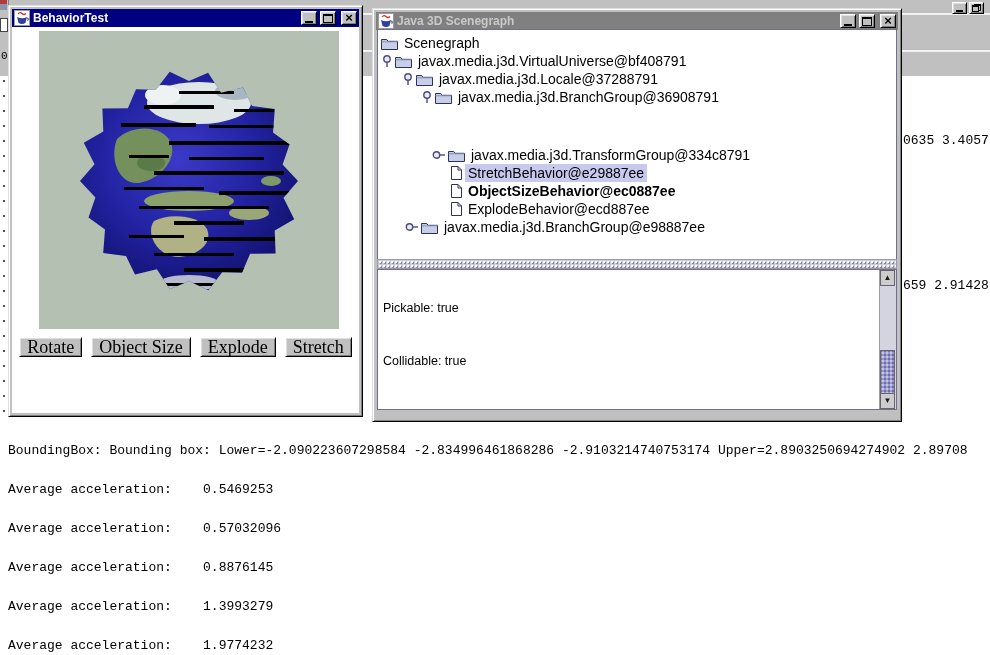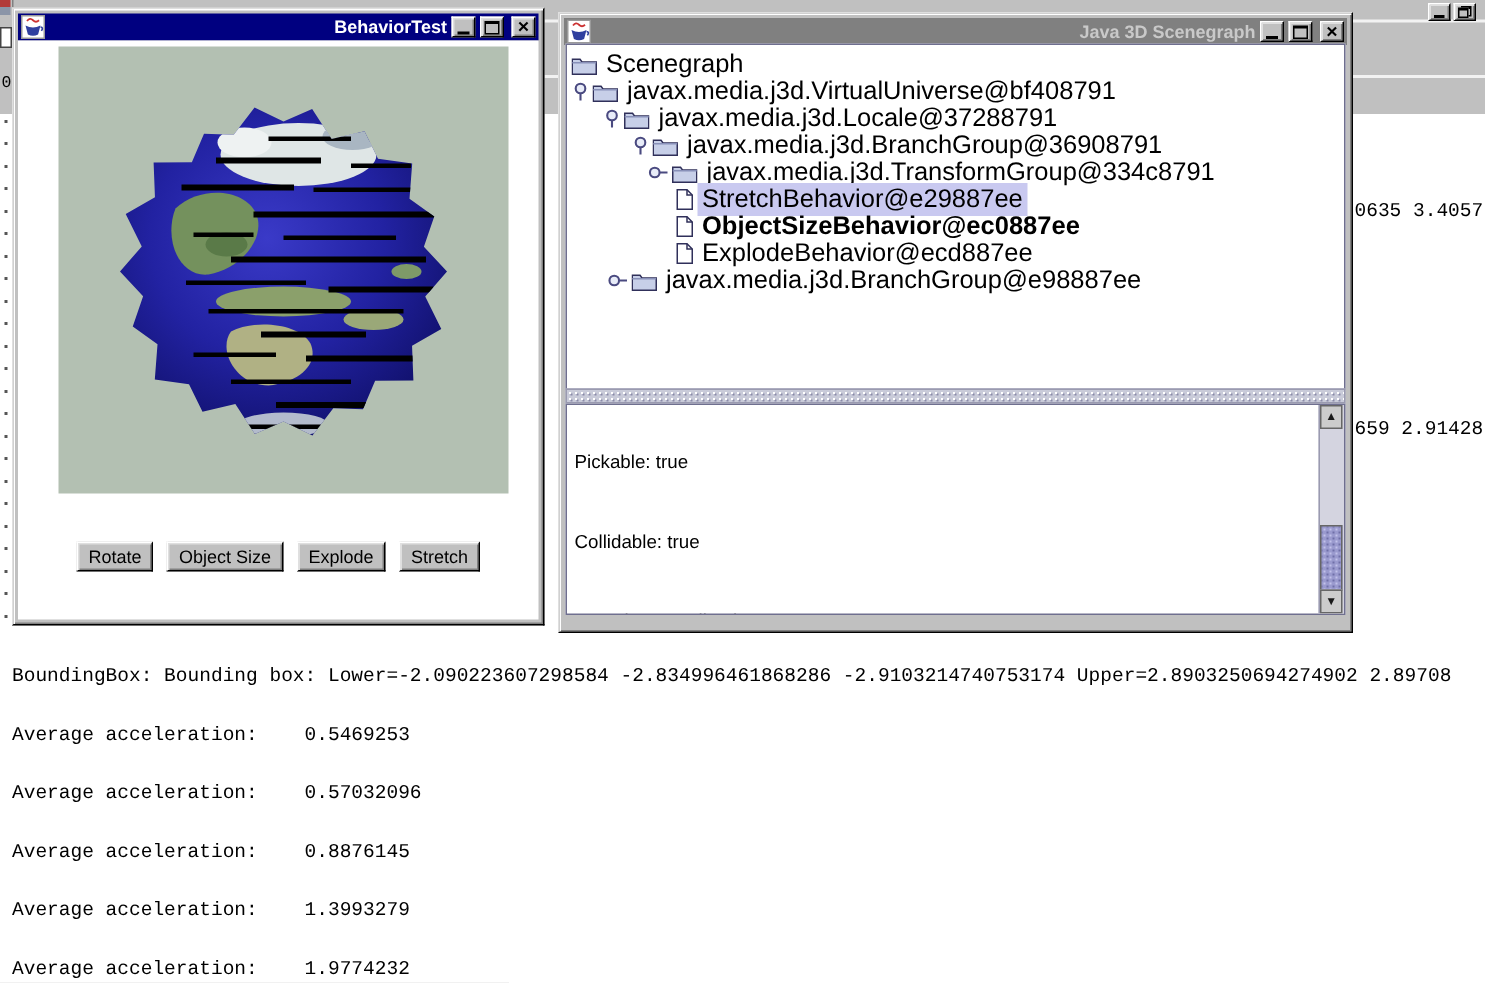--- a/index.html
+++ b/index.html
@@ -3,32 +3,32 @@
 <meta charset="utf-8">
 <style>
   html,body{margin:0;padding:0;}
   #screen{position:relative;width:990px;height:655px;overflow:hidden;background:#c0c0c0;
           font-family:"Liberation Sans",sans-serif;}
 
   
   .win-frame{position:absolute;background:#c0c0c0;border:1px solid;border-color:#dfdfdf #000 #000 #dfdfdf;
              box-shadow:inset 1px 1px 0 #fff,inset -1px -1px 0 #808080;}
   .titlebar{position:absolute;left:3px;right:3px;top:3px;height:18px;display:flex;align-items:center;
-            padding:0 2px;gap:3px;text-align:right;}
+            padding:0 2px;gap:3px;}
   .titlebar .title{flex:1;font-size:12px;font-weight:bold;white-space:nowrap;overflow:hidden;}
   .tb-btn{width:16px;height:14px;background:#c0c0c0;border:1px solid;border-color:#fff #000 #000 #fff;
           box-shadow:inset 1px 1px 0 #dfdfdf,inset -1px -1px 0 #808080;display:flex;align-items:center;
           justify-content:center;box-sizing:border-box;flex:0 0 auto;}
   .glyph-min{width:8px;height:2px;background:#000;margin-top:7px;}
   .glyph-max{width:8px;height:6px;border:1px solid #000;border-top-width:2px;}
   .glyph-close{font-size:13px;font-weight:bold;line-height:10px;color:#000;}
   .btn95{background:#c0c0c0;border:1px solid;border-color:#fff #000 #000 #fff;
          box-shadow:inset 1px 1px 0 #dfdfdf,inset -1px -1px 0 #808080;
-         font-family:Liberation Sans, sans-serif;font-size:12px;color:#000;height:20px;
-         padding:0 7px;display:flex;align-items:center;margin-top:24px;}
+         font-family:Liberation Serif, serif;font-size:18px;color:#000;height:20px;
+         padding:0 7px;display:flex;align-items:center;}
 
   
   .bg-chrome{position:absolute;left:0;top:0;right:0;height:76px;background:#c0c0c0;}
   .bg-hline1{position:absolute;left:0;right:0;top:13px;height:2px;background:#f2f2f2;}
   .bg-hline2{position:absolute;left:0;right:0;top:50px;height:2px;background:#f2f2f2;}
   .bg-client{position:absolute;left:0;top:76px;right:0;bottom:0;background:#fff;}
   .bg-tb-btns{position:absolute;top:2px;right:6px;display:flex;gap:2px;}
   .mini-btn{width:15px;height:12px;background:#c0c0c0;border:1px solid;border-color:#fff #000 #000 #fff;
             box-shadow:inset 1px 1px 0 #dfdfdf,inset -1px -1px 0 #808080;display:flex;align-items:center;
             justify-content:center;box-sizing:border-box;}
@@ -56,21 +56,21 @@
   .bw-content{position:absolute;left:3px;right:3px;top:21px;bottom:3px;background:#fff;}
   .canvas3d{position:absolute;left:27px;top:4px;width:300px;height:298px;background:#b3c0b2;}
   .btn-row{position:absolute;left:0;right:0;top:310px;display:flex;justify-content:center;gap:9px;}
 
   
   #scene-win{left:372px;top:8px;width:528px;height:412px;}
   #scene-win .titlebar{background:#808080;color:#c9c9c9;}
   .tree-panel{position:absolute;left:4px;right:4px;top:20px;height:229px;background:#fff;
               border:1px solid #6f6f8f;overflow:hidden;}
   .tree-rows{padding-top:4px;}
-  .tree-row{height:18px;display:flex;align-items:center;font-size:17px;color:#000;white-space:nowrap;}
+  .tree-row{height:18px;display:flex;align-items:center;font-size:14px;color:#000;white-space:nowrap;}
   .tree-row .handle{flex:0 0 auto;margin-right:2px;display:flex;align-items:center;}
   .tree-row .nicon{flex:0 0 auto;margin-right:3px;display:flex;align-items:center;}
   .tree-label{padding:1px 3px;}
   .tree-label.selected{background:#c9c9f0;}
 
   .split-divider{position:absolute;left:4px;right:4px;top:250px;height:10px;background:#c9cbd9;
     background-image:radial-gradient(#ffffff 0.8px,transparent 1px),radial-gradient(#8a8aa8 0.8px,transparent 1px);
     background-size:4px 4px;background-position:0 0,1px 1px;border:1px solid #9a9ab0;box-sizing:border-box;}
 
   .detail-panel{position:absolute;left:4px;right:4px;top:260px;height:141px;background:#fff;
@@ -291,21 +291,21 @@
           </span>
           <span class="nicon">
             <svg width="17" height="13" viewBox="0 0 17 13">
                 <path d="M0.5 2.5 h5.2 l1.3 1.8 h9.5 v8.2 h-16 z" fill="#c7cfe8" stroke="#30305a"></path>
                 <path d="M0.5 4.8 h16" stroke="#8890b8"></path>
               </svg>
           </span>
           <span class="tree-label">javax.media.j3d.BranchGroup@36908791</span>
         </div>
 
-        <div class="tree-row" style="padding-left:54px;">
+        <div class="tree-row" style="padding-left:54px;margin-top:40px;">
           <span class="handle">
             <svg width="14" height="10" viewBox="0 0 14 10">
                 <circle cx="4.5" cy="5" r="3.2" fill="#e8ecf8" stroke="#4a4a80" stroke-width="1.4"></circle>
                 <line x1="8" y1="5" x2="13" y2="5" stroke="#4a4a80" stroke-width="1.4"></line>
               </svg>
           </span>
           <span class="nicon">
             <svg width="17" height="13" viewBox="0 0 17 13">
                 <path d="M0.5 2.5 h5.2 l1.3 1.8 h9.5 v8.2 h-16 z" fill="#c7cfe8" stroke="#30305a"></path>
                 <path d="M0.5 4.8 h16" stroke="#8890b8"></path>

